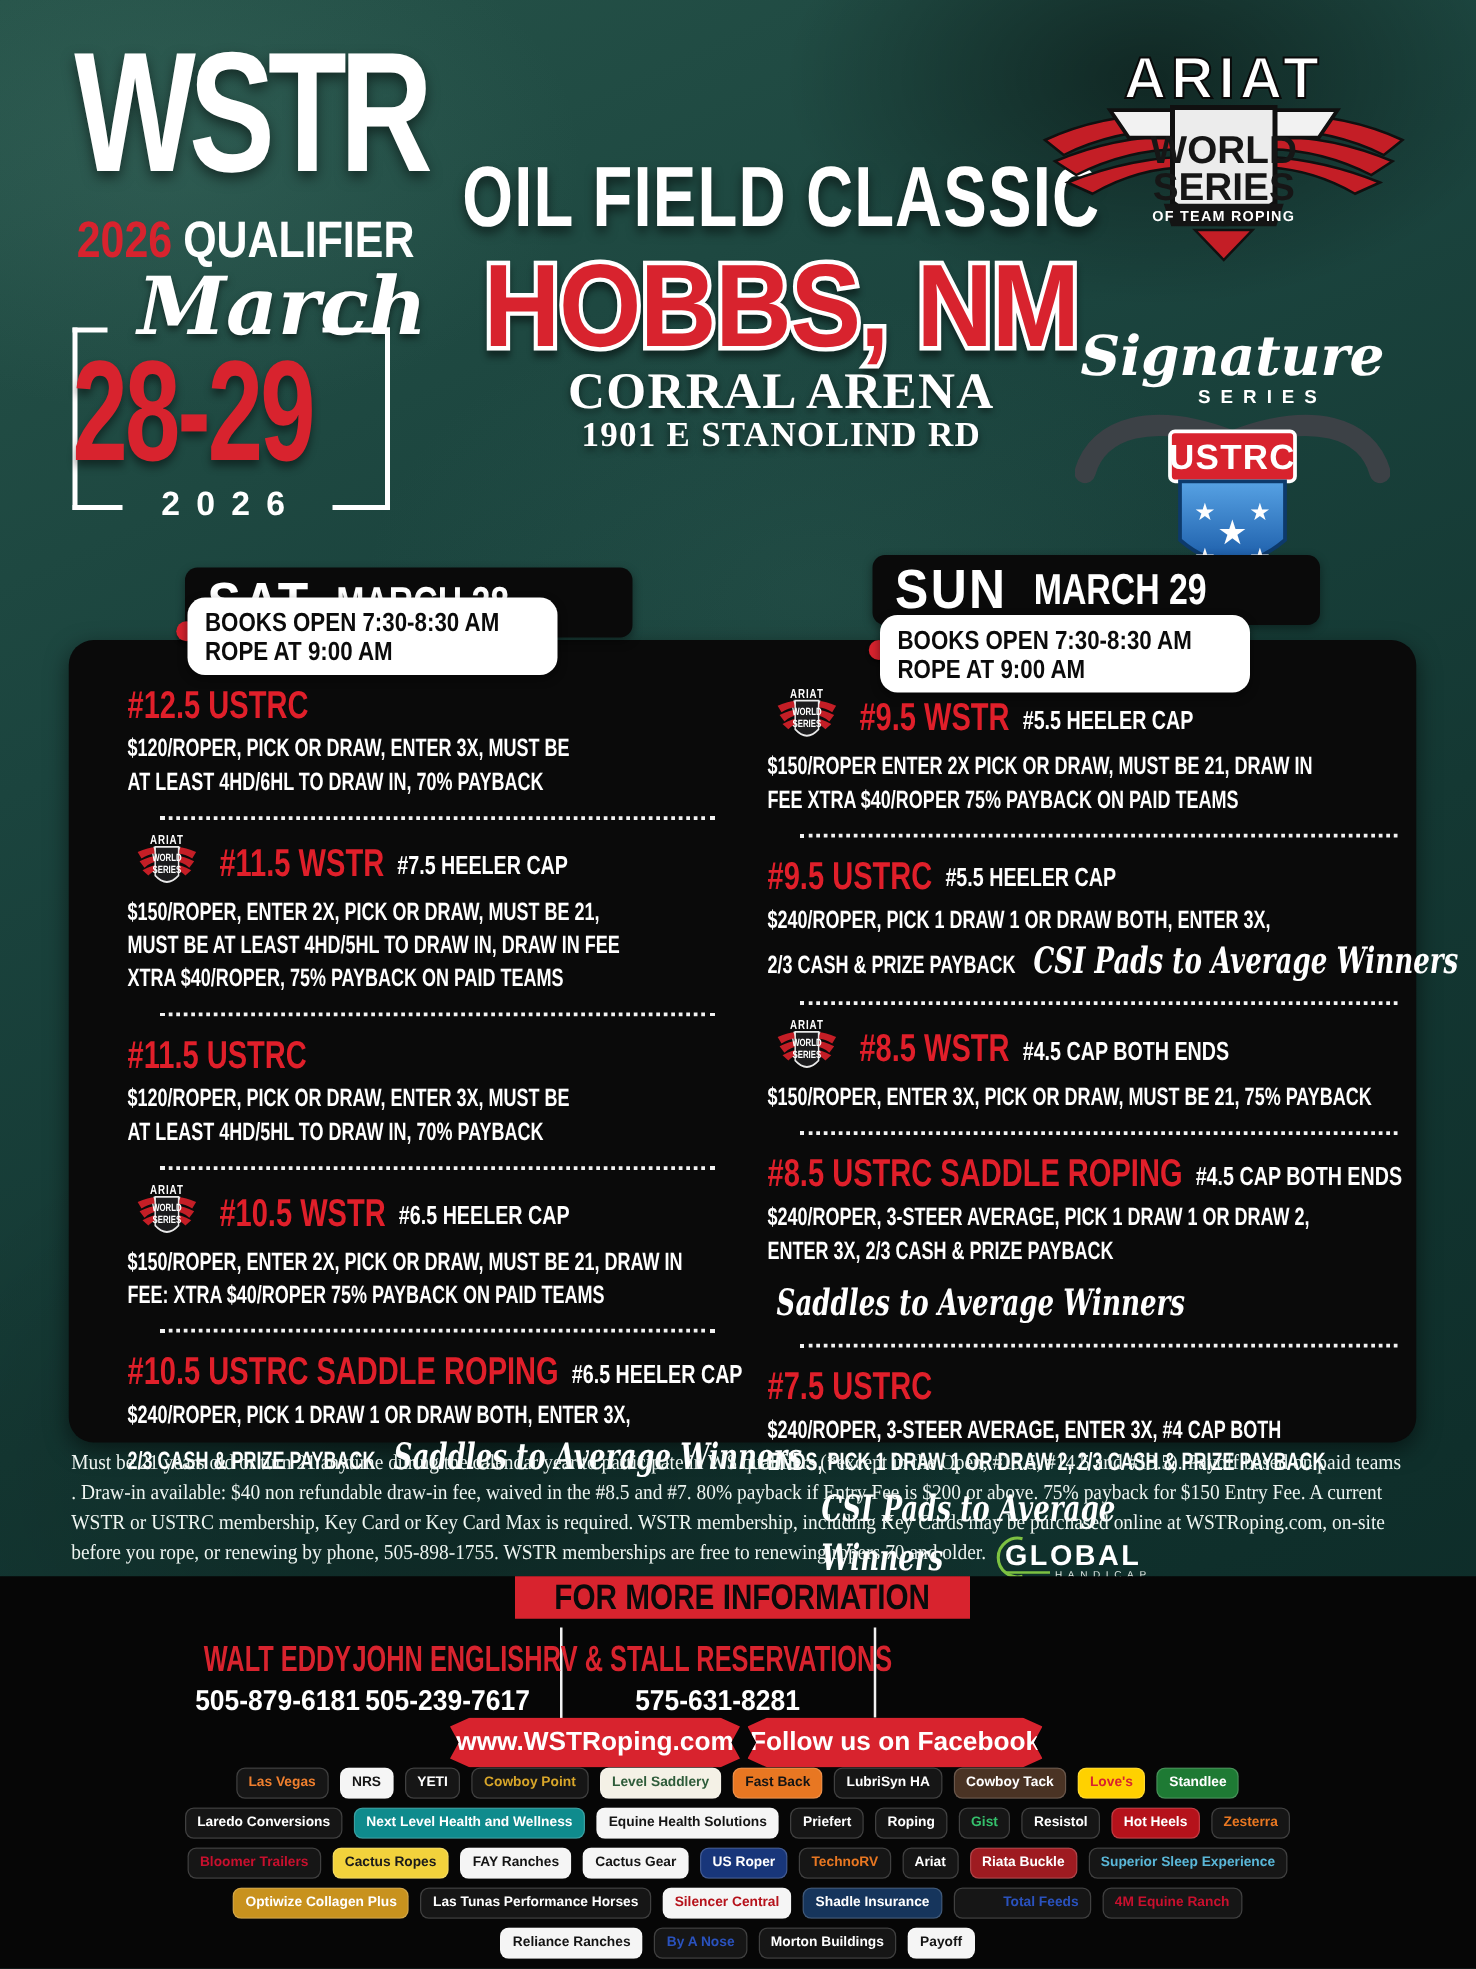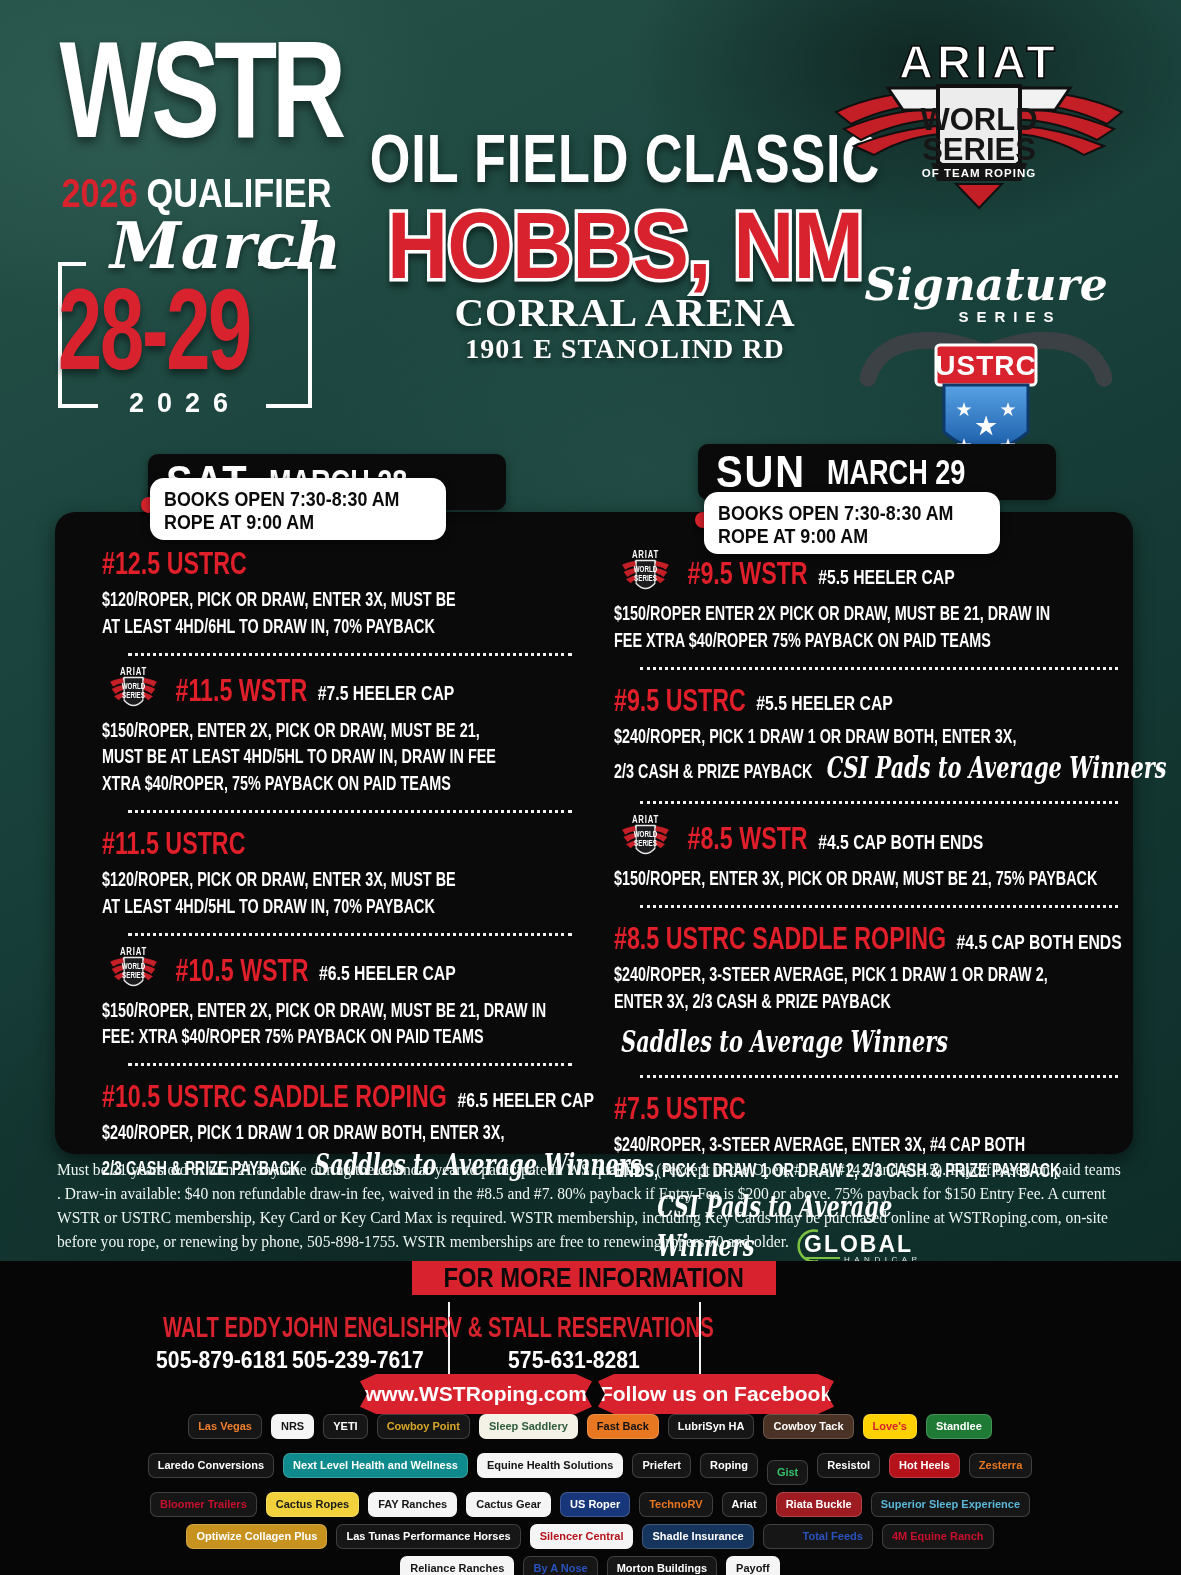--- a/index.html
+++ b/index.html
@@ -408,32 +408,32 @@
   <div class="vdiv vd2"></div>
 
   <div class="ribbon fb">Follow us on Facebook</div>
   <div class="ribbon web">www.WSTRoping.com</div>
 
   <div class="abs sponsors" id="sponsors">
       <span class="chip" style="background: rgb(22, 22, 22); color: rgb(240, 127, 46);">Las Vegas</span>
       <span class="chip" style="background: rgb(245, 245, 245); color: rgb(20, 20, 20);">NRS</span>
       <span class="chip" style="background: rgb(22, 22, 22); color: rgb(255, 255, 255);">YETI</span>
       <span class="chip" style="background: rgb(22, 22, 22); color: rgb(216, 166, 42);">Cowboy Point</span>
-      <span class="chip" style="background: rgb(244, 241, 230); color: rgb(46, 92, 58);">Sleep Saddlery</span>
+      <span class="chip" style="background: rgb(244, 241, 230); color: rgb(46, 92, 58);">Level Saddlery</span>
       <span class="chip" style="background: rgb(232, 119, 34); color: rgb(20, 20, 20);">Fast Back</span>
       <span class="chip" style="background: rgb(22, 22, 22); color: rgb(255, 255, 255);">LubriSyn HA</span>
       <span class="chip" style="background: rgb(74, 51, 36); color: rgb(255, 255, 255);">Cowboy Tack</span>
       <span class="chip" style="background: rgb(255, 209, 0); color: rgb(216, 35, 46);">Love's</span>
       <span class="chip" style="background: rgb(30, 122, 52); color: rgb(255, 255, 255);">Standlee</span>
       <span class="chip" style="background: rgb(22, 22, 22); color: rgb(255, 255, 255);">Laredo Conversions</span>
       <span class="chip" style="background: rgb(15, 139, 141); color: rgb(255, 255, 255);">Next Level Health and Wellness</span>
       <span class="chip" style="background: rgb(245, 245, 245); color: rgb(20, 20, 20);">Equine Health Solutions</span>
       <span class="chip" style="background: rgb(22, 22, 22); color: rgb(255, 255, 255);">Priefert</span>
       <span class="chip" style="background: rgb(22, 22, 22); color: rgb(255, 255, 255);">Roping</span>
-      <span class="chip" style="background: rgb(22, 22, 22); color: rgb(53, 192, 108); margin-top: 14px;">Gist</span>
+      <span class="chip" style="background: rgb(22, 22, 22); color: rgb(53, 192, 108);">Gist</span>
       <span class="chip" style="background: rgb(22, 22, 22); color: rgb(255, 255, 255);">Resistol</span>
       <span class="chip" style="background: rgb(181, 18, 27); color: rgb(255, 255, 255);">Hot Heels</span>
       <span class="chip" style="background: rgb(22, 22, 22); color: rgb(232, 119, 34);">Zesterra</span>
       <span class="chip" style="background: rgb(22, 22, 22); color: rgb(200, 16, 46);">Bloomer Trailers</span>
       <span class="chip" style="background: rgb(242, 210, 60); color: rgb(26, 26, 26);">Cactus Ropes</span>
       <span class="chip" style="background: rgb(245, 245, 245); color: rgb(20, 20, 20);">FAY Ranches</span>
       <span class="chip" style="background: rgb(245, 245, 245); color: rgb(20, 20, 20);">Cactus Gear</span>
       <span class="chip" style="background: rgb(24, 54, 122); color: rgb(255, 255, 255);">US Roper</span>
       <span class="chip" style="background: rgb(22, 22, 22); color: rgb(232, 119, 34);">TechnoRV</span>
       <span class="chip" style="background: rgb(22, 22, 22); color: rgb(255, 255, 255);">Ariat</span>

